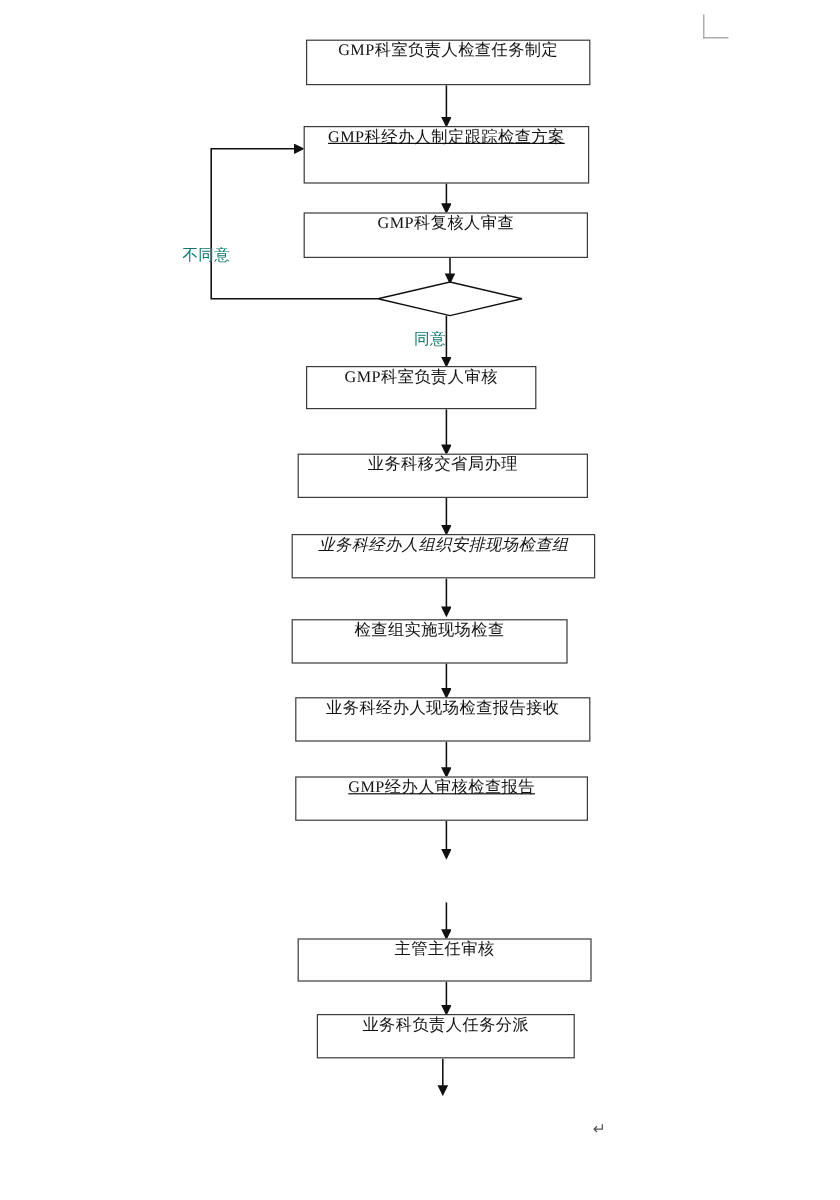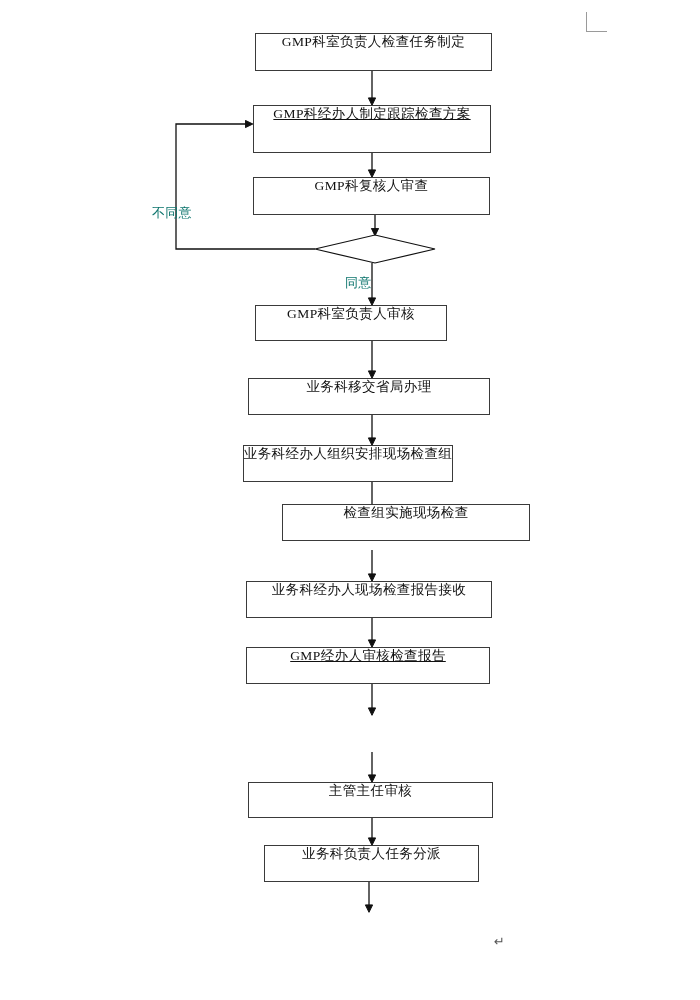--- a/index.html
+++ b/index.html
@@ -126,25 +126,25 @@
   </div>
 
   <div class="node" style="left:255px; top:305px; width:192px; height:36px;">
     <span>GMP科室负责人审核</span>
   </div>
 
   <div class="node" style="left:248px; top:378px; width:242px; height:37px;">
     <span>业务科移交省局办理</span>
   </div>
 
-  <div class="node" style="left:243px; top:445px; width:210px; height:37px;">
+  <div class="node" style="left:243px; top:445px; width:253px; height:37px;font-style:italic;">
     <span>业务科经办人组织安排现场检查组</span>
   </div>
 
-  <div class="node" style="left:243px; top:504px; width:248px; height:37px;margin-left:39px;">
+  <div class="node" style="left:243px; top:516px; width:230px; height:37px;">
     <span>检查组实施现场检查</span>
   </div>
 
   <div class="node" style="left:246px; top:581px; width:246px; height:37px;">
     <span>业务科经办人现场检查报告接收</span>
   </div>
 
   <div class="node" style="left:246px; top:647px; width:244px; height:37px;text-decoration:underline;">
     <span>GMP经办人审核检查报告</span>
   </div>

